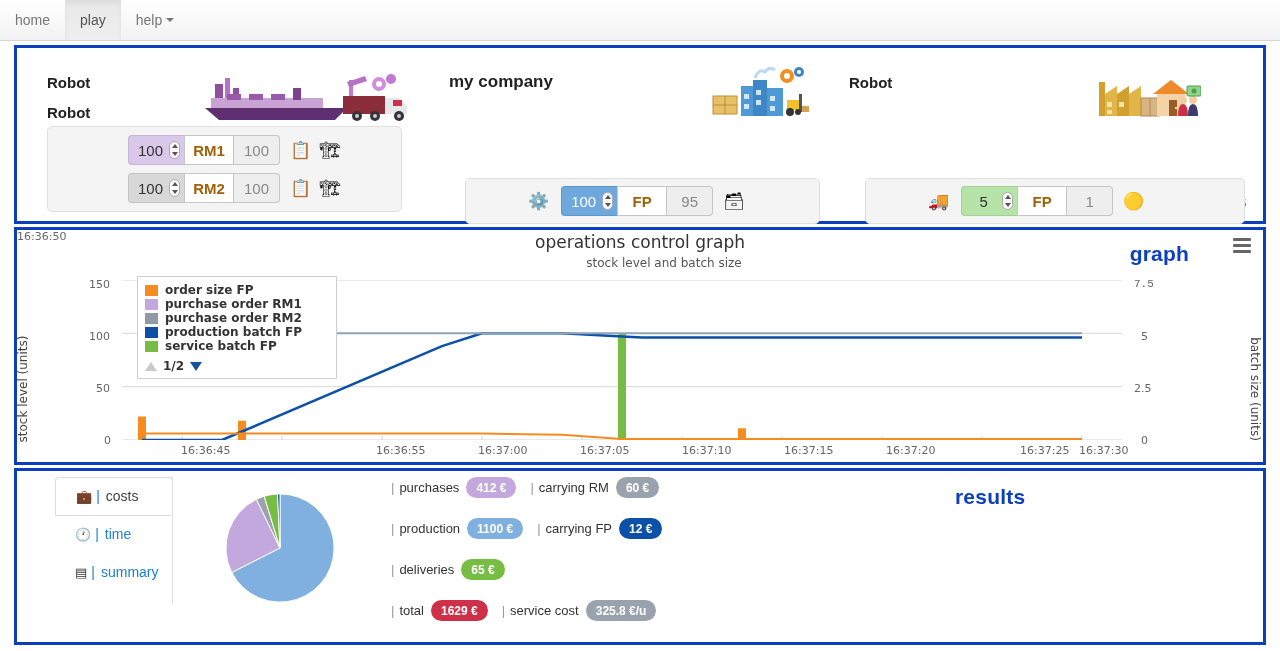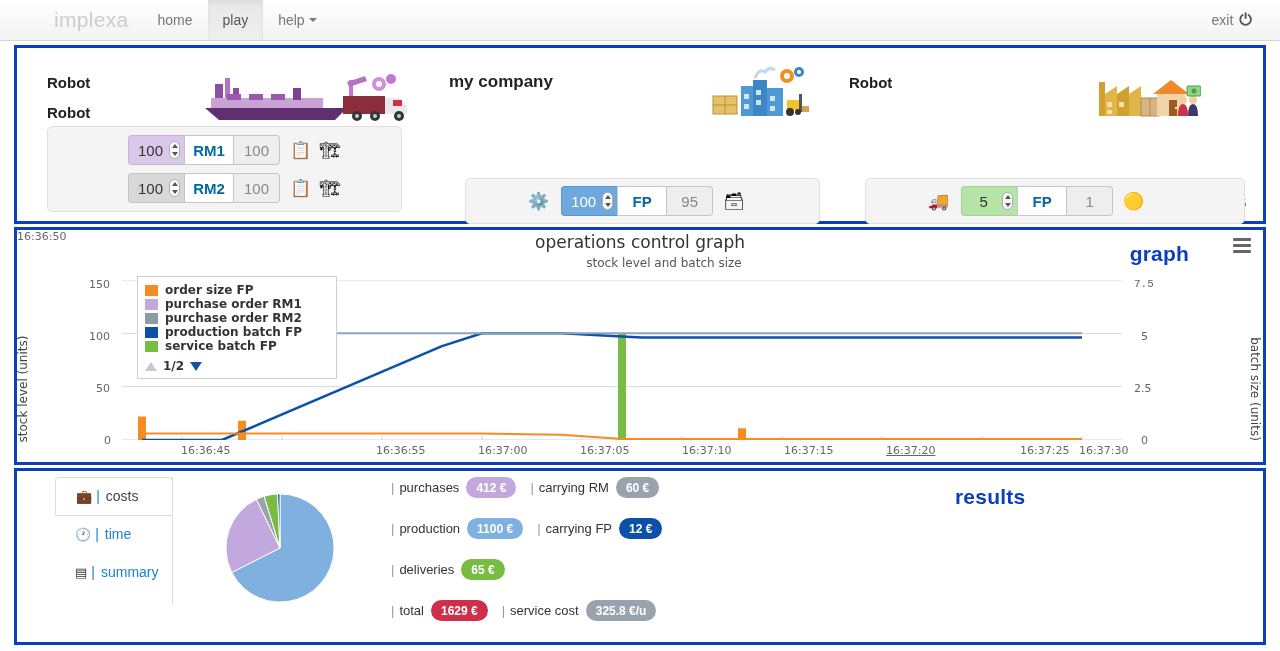--- a/index.html
+++ b/index.html
@@ -112,21 +112,21 @@
     border-left: 3px solid transparent;
     border-right: 3px solid transparent;
   }
   .spin-arrows i.up   { border-bottom: 4px solid #555; }
   .spin-arrows i.down { border-top: 4px solid #555; }
   .unit-box {
     min-width: 50px; height: 30px;
     display: flex; align-items: center; justify-content: center;
     background: #ffffff;
     border: 1px solid #c6c6c6;
-    font-size: 15px; font-weight: bold; color: #0369a1;
+    font-size: 15px; font-weight: bold; color: #a16207;
     padding: 0 8px;
   }
   .ro-box {
     min-width: 46px; height: 30px;
     display: flex; align-items: center; justify-content: center;
     background: #eeeeee;
     border: 1px solid #c6c6c6;
     border-left: none;
     border-radius: 0 4px 4px 0;
     font-size: 15px; color: #888;
@@ -221,33 +221,26 @@
     display: inline-flex; align-items: center; justify-content: center;
     height: 21px; padding: 0 10px; margin-left: 7px;
     border-radius: 11px;
     font-size: 12px; font-weight: bold; color: #ffffff;
   }
 </style>
 </head>
 <body>
 
 <div class="navbar">
-  <div class="brand">implexa</div>
   <a class="nav-item">home</a>
   <a class="nav-item active">play</a>
   <a class="nav-item">
     <span>help</span>
     <span class="caret"></span>
   </a>
-  <div class="nav-right">
-    <a class="nav-item" style="padding-right:0;">
-      <span>exit</span>
-      <span class="power-glyph">⏻</span>
-    </a>
-  </div>
 </div>
 
 <div class="panel" id="panel-decisions">
 
   <div class="panel-label" style="right:16px; bottom:8px;">decisions and actions</div>
 
   <div class="col-title" style="left:30px; top:26px;">Robot</div>
   <div class="col-title" style="left:30px; top:56px;">Robot</div>
   <div class="pic" style="left:180px; top:22px; width:220px; height:52px;">
     <svg width="220" height="52" viewBox="0 0 220 52">
@@ -441,21 +434,21 @@
   <div class="tick-lbl" style="left:1117px; top:152px;">2.5</div>
   <div class="tick-lbl" style="left:1124px; top:204px;">0</div>
 
   <div class="tick-lbl" style="left:164px;  top:214px;">16:36:45</div>
   <div class="tick-lbl" style="left" :0="">16:36:50</div>
   <div class="tick-lbl" style="left:359px; top:214px;">16:36:55</div>
   <div class="tick-lbl" style="left:461px; top:214px;">16:37:00</div>
   <div class="tick-lbl" style="left:563px; top:214px;">16:37:05</div>
   <div class="tick-lbl" style="left:665px; top:214px;">16:37:10</div>
   <div class="tick-lbl" style="left:767px; top:214px;">16:37:15</div>
-  <div class="tick-lbl" style="left:869px; top:214px;text-decoration:underline;">16:37:20</div>
+  <div class="tick-lbl" style="left:869px; top:214px;">16:37:20</div>
   <div class="tick-lbl" style="left:971px; top:214px;margin-left:32px;">16:37:25</div>
   <div class="tick-lbl" style="left:1062px; top:214px;">16:37:30</div>
 
   <svg id="plot" width="1000" height="160" viewBox="0 0 1000 160" style="position:absolute; left:105px; top:50px;">
       <line x1="0" y1="160" x2="1000" y2="160" stroke="#c8d4e0" stroke-width="1"></line>
       <line x1="0" y1="106.66666666666667" x2="1000" y2="106.66666666666667" stroke="#d8d8d8" stroke-width="1"></line>
       <line x1="0" y1="53.33333333333334" x2="1000" y2="53.33333333333334" stroke="#d8d8d8" stroke-width="1"></line>
       <line x1="0" y1="0" x2="1000" y2="0" stroke="#d8d8d8" stroke-width="1"></line>
       <line x1="60" y1="156" x2="60" y2="164" stroke="#c8d4e0" stroke-width="1"></line>
       <line x1="160" y1="156" x2="160" y2="164" stroke="#c8d4e0" stroke-width="1"></line>

